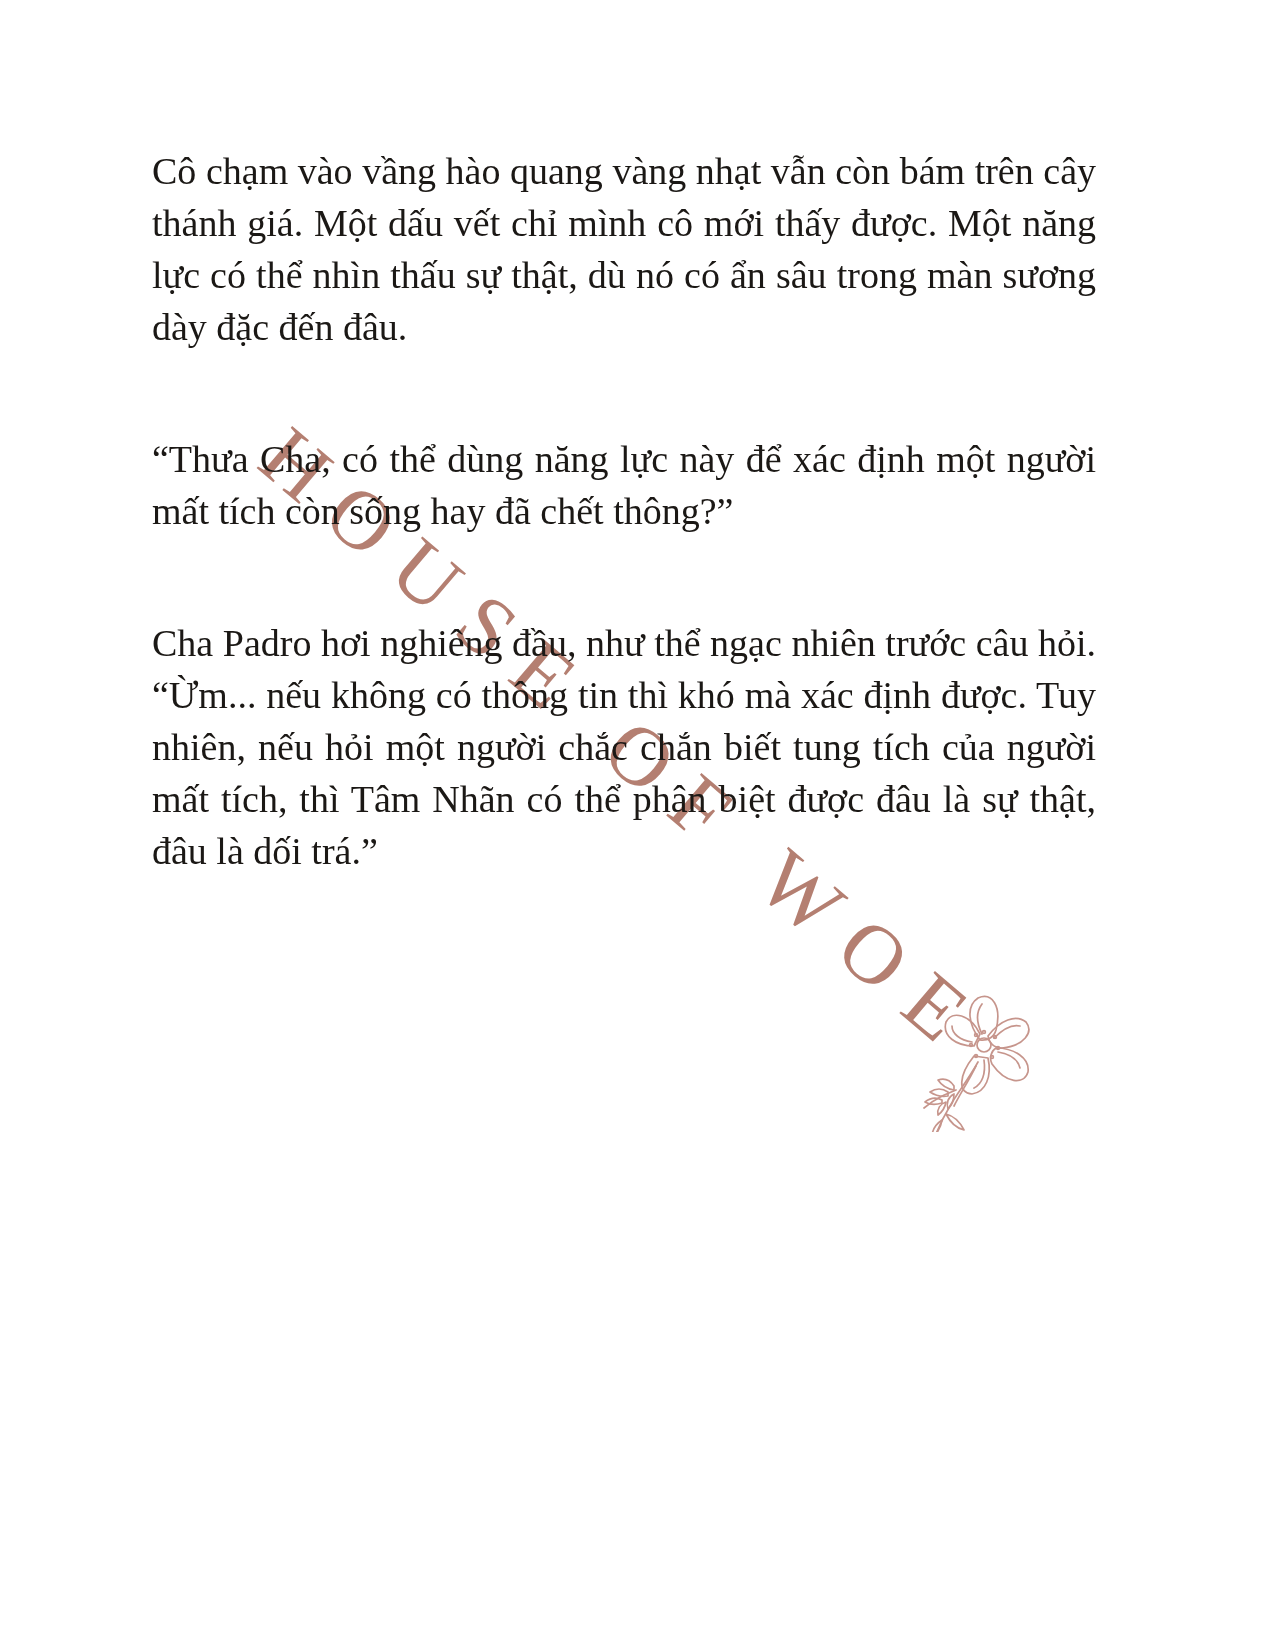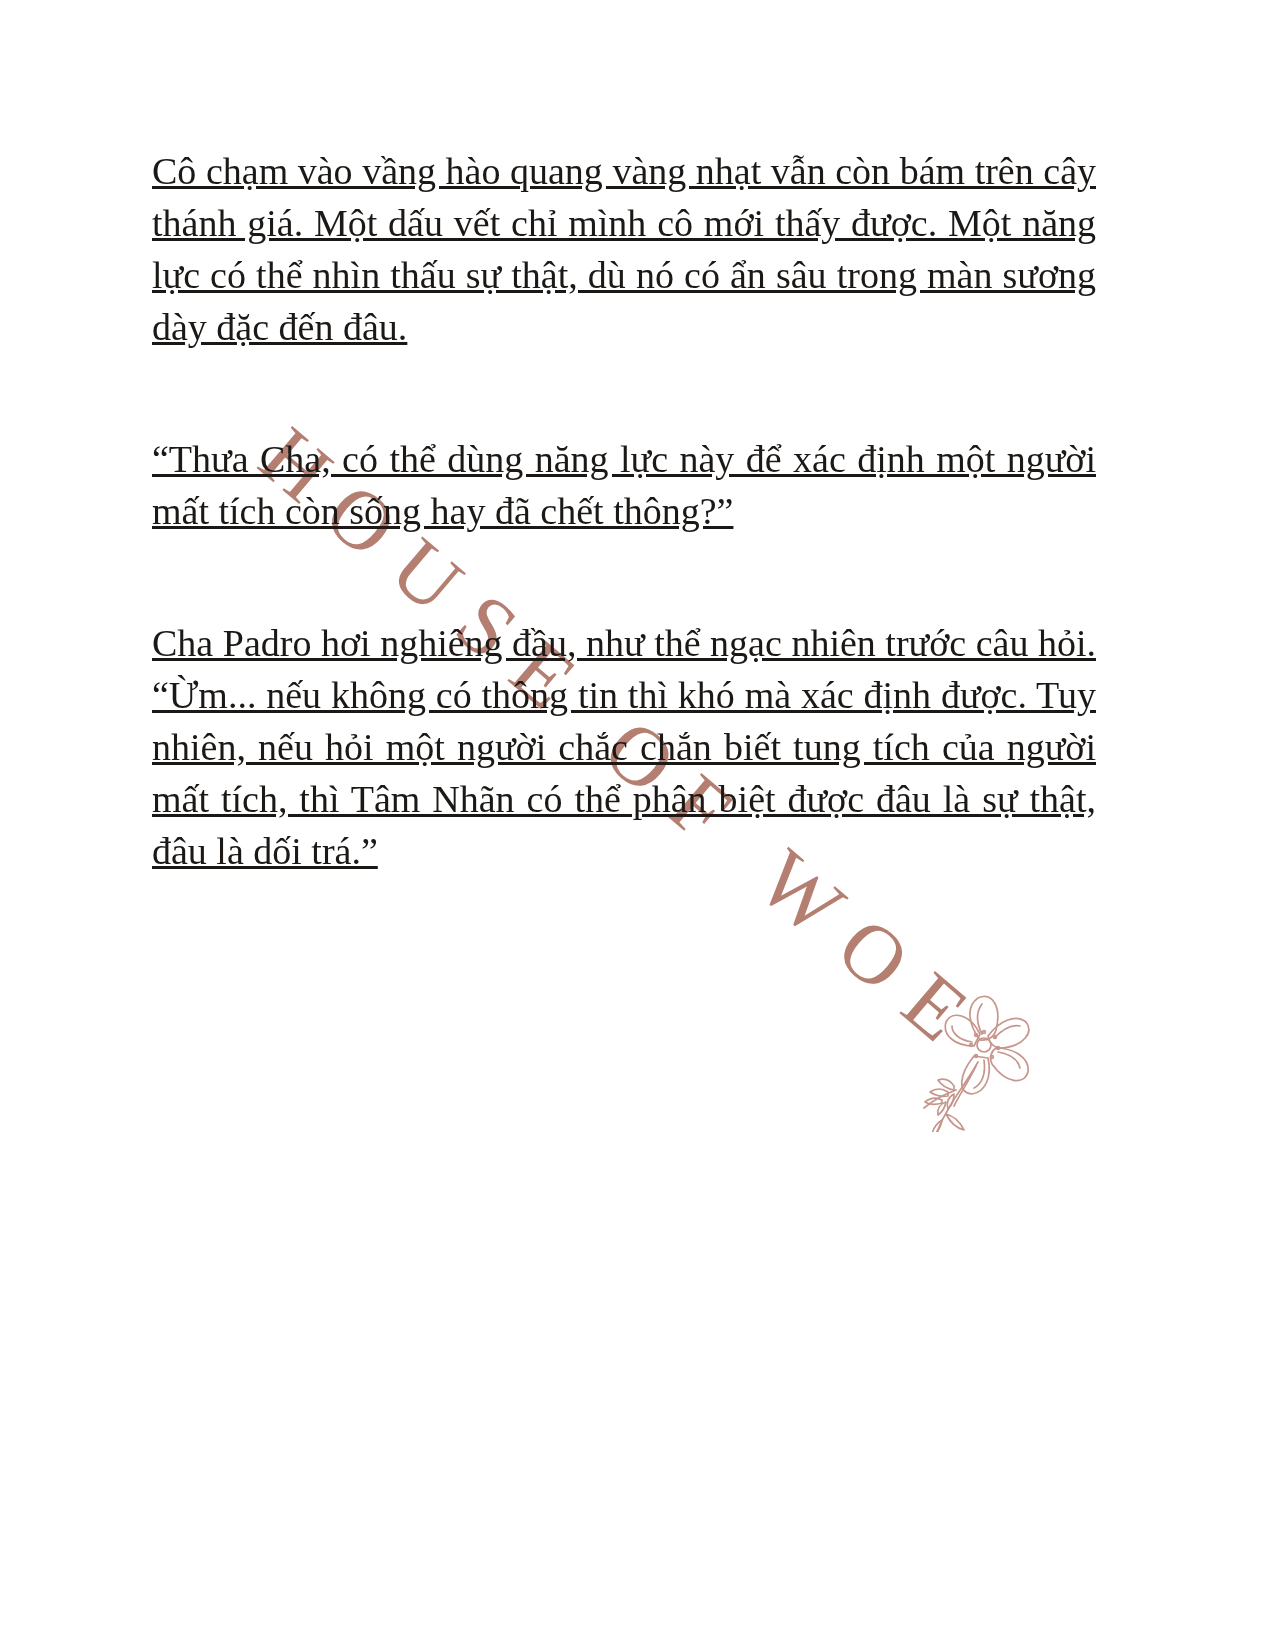--- a/index.html
+++ b/index.html
@@ -50,21 +50,20 @@
     z-index: 1;
     padding: 145px 163px 0 152px;
     width: 960px;
     color: #1b1815;
     font-size: 38px;
     line-height: 52px;
     text-align: justify;
   }
   .content p {
     margin: 0 16px 80px 0;
-    text-decoration: underline;
   }
   .content em {
     font-style: italic;
   }
 </style>
 </head>
 <body>
 
 <div class="page">
 

